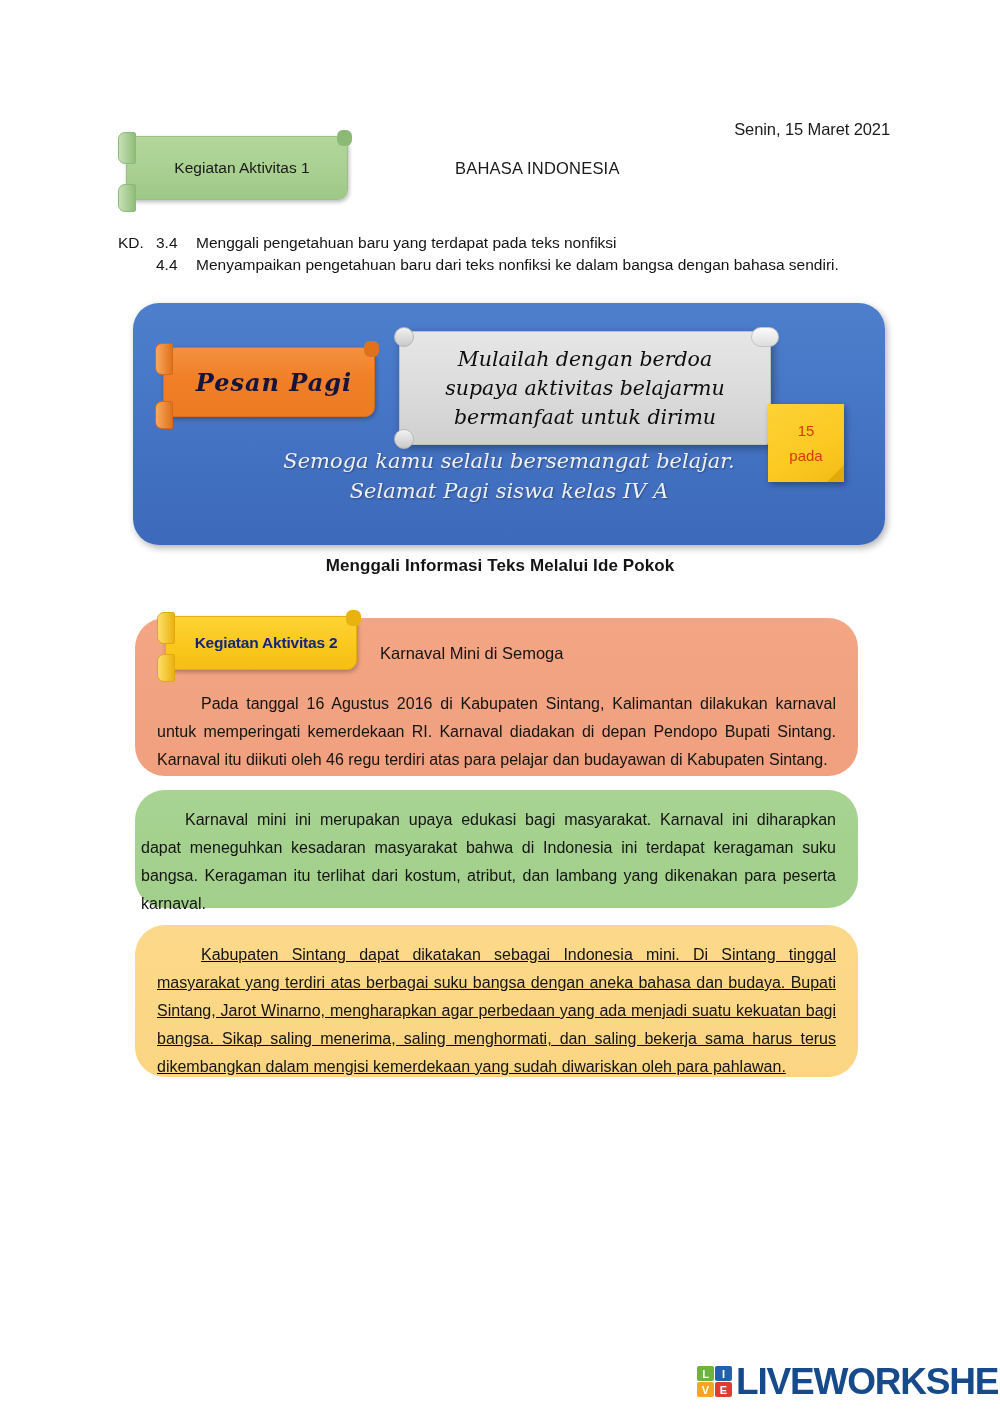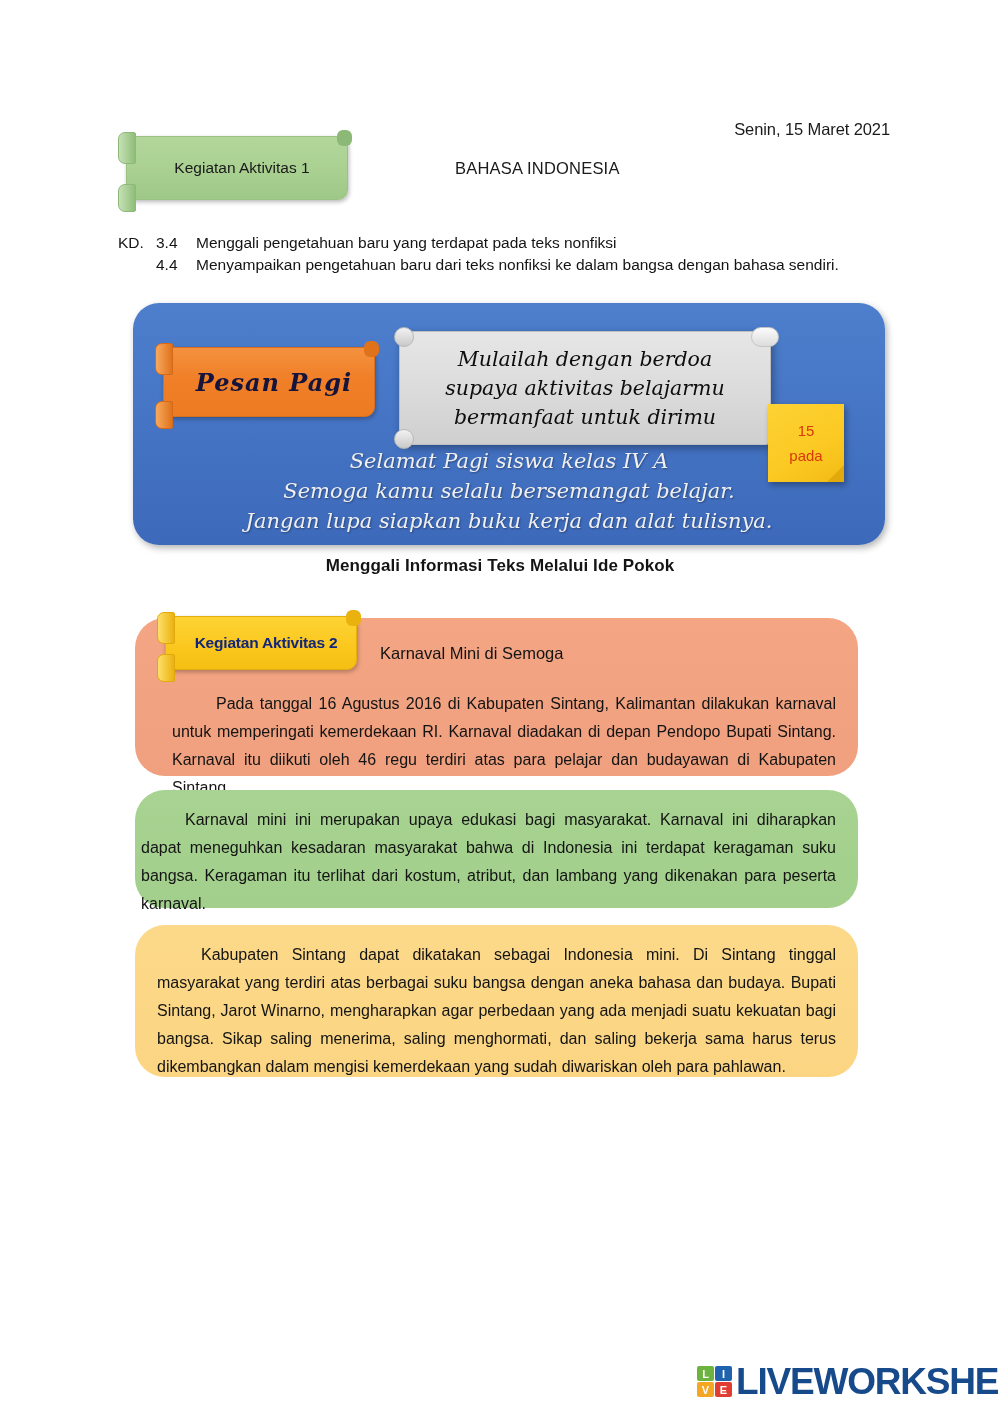--- a/index.html
+++ b/index.html
@@ -293,21 +293,21 @@
     text-indent: 44px;
     margin: 0;
   }
 
   #box-peach {
     top: 618px;
     height: 158px;
     background: linear-gradient(180deg, #f3a584 0%, #f0a07e 100%);
     padding: 14px 22px 10px 22px;
   }
-  #box-peach .para { margin-top: 58px; margin-left: 15px; }
+  #box-peach .para { margin-top: 58px; }
 
   
   #act2 {
     position: absolute;
     left: 22px;
     top: -8px;
     width: 200px;
     height: 72px;
   }
   #act2 .ribbon-body {
@@ -341,20 +341,21 @@
     height: 118px;
     background: linear-gradient(180deg, #a8d392 0%, #a2cf8b 100%);
     padding: 16px 22px 12px 6px;
   }
 
   #box-yellow {
     top: 925px;
     height: 152px;
     background: linear-gradient(180deg, #fcd98a 0%, #fbd582 100%);
     padding: 16px 22px 12px 22px;
+    text-decoration: underline;
   }
 
   
   #lw-logo {
     position: absolute;
     left: 697px;
     top: 1363px;
     display: flex;
     align-items: center;
     gap: 4px;
@@ -438,23 +439,22 @@
 
   <div id="sticky-note">
     <div class="sticky-text">
       <div>15</div>
       <div>pada</div>
     </div>
     <div class="fold"></div>
   </div>
 
   <div class="greet-lines">
+    <div>Semoga kamu selalu bersemangat belajar.</div>
     <div>Selamat Pagi siswa kelas IV A</div>
-    <div>Semoga kamu selalu bersemangat belajar.</div>
-    <div>Jangan  lupa siapkan buku kerja dan alat tulisnya.</div>
   </div>
 </div>
 
 <div class="section-heading">Menggali Informasi Teks Melalui Ide Pokok</div>
 
 <div class="content-box" id="box-peach">
   <div class="ribbon" id="act2">
     <div class="ribbon-body"></div>
     <div class="curl-tl"></div>
     <div class="curl-bl"></div>

